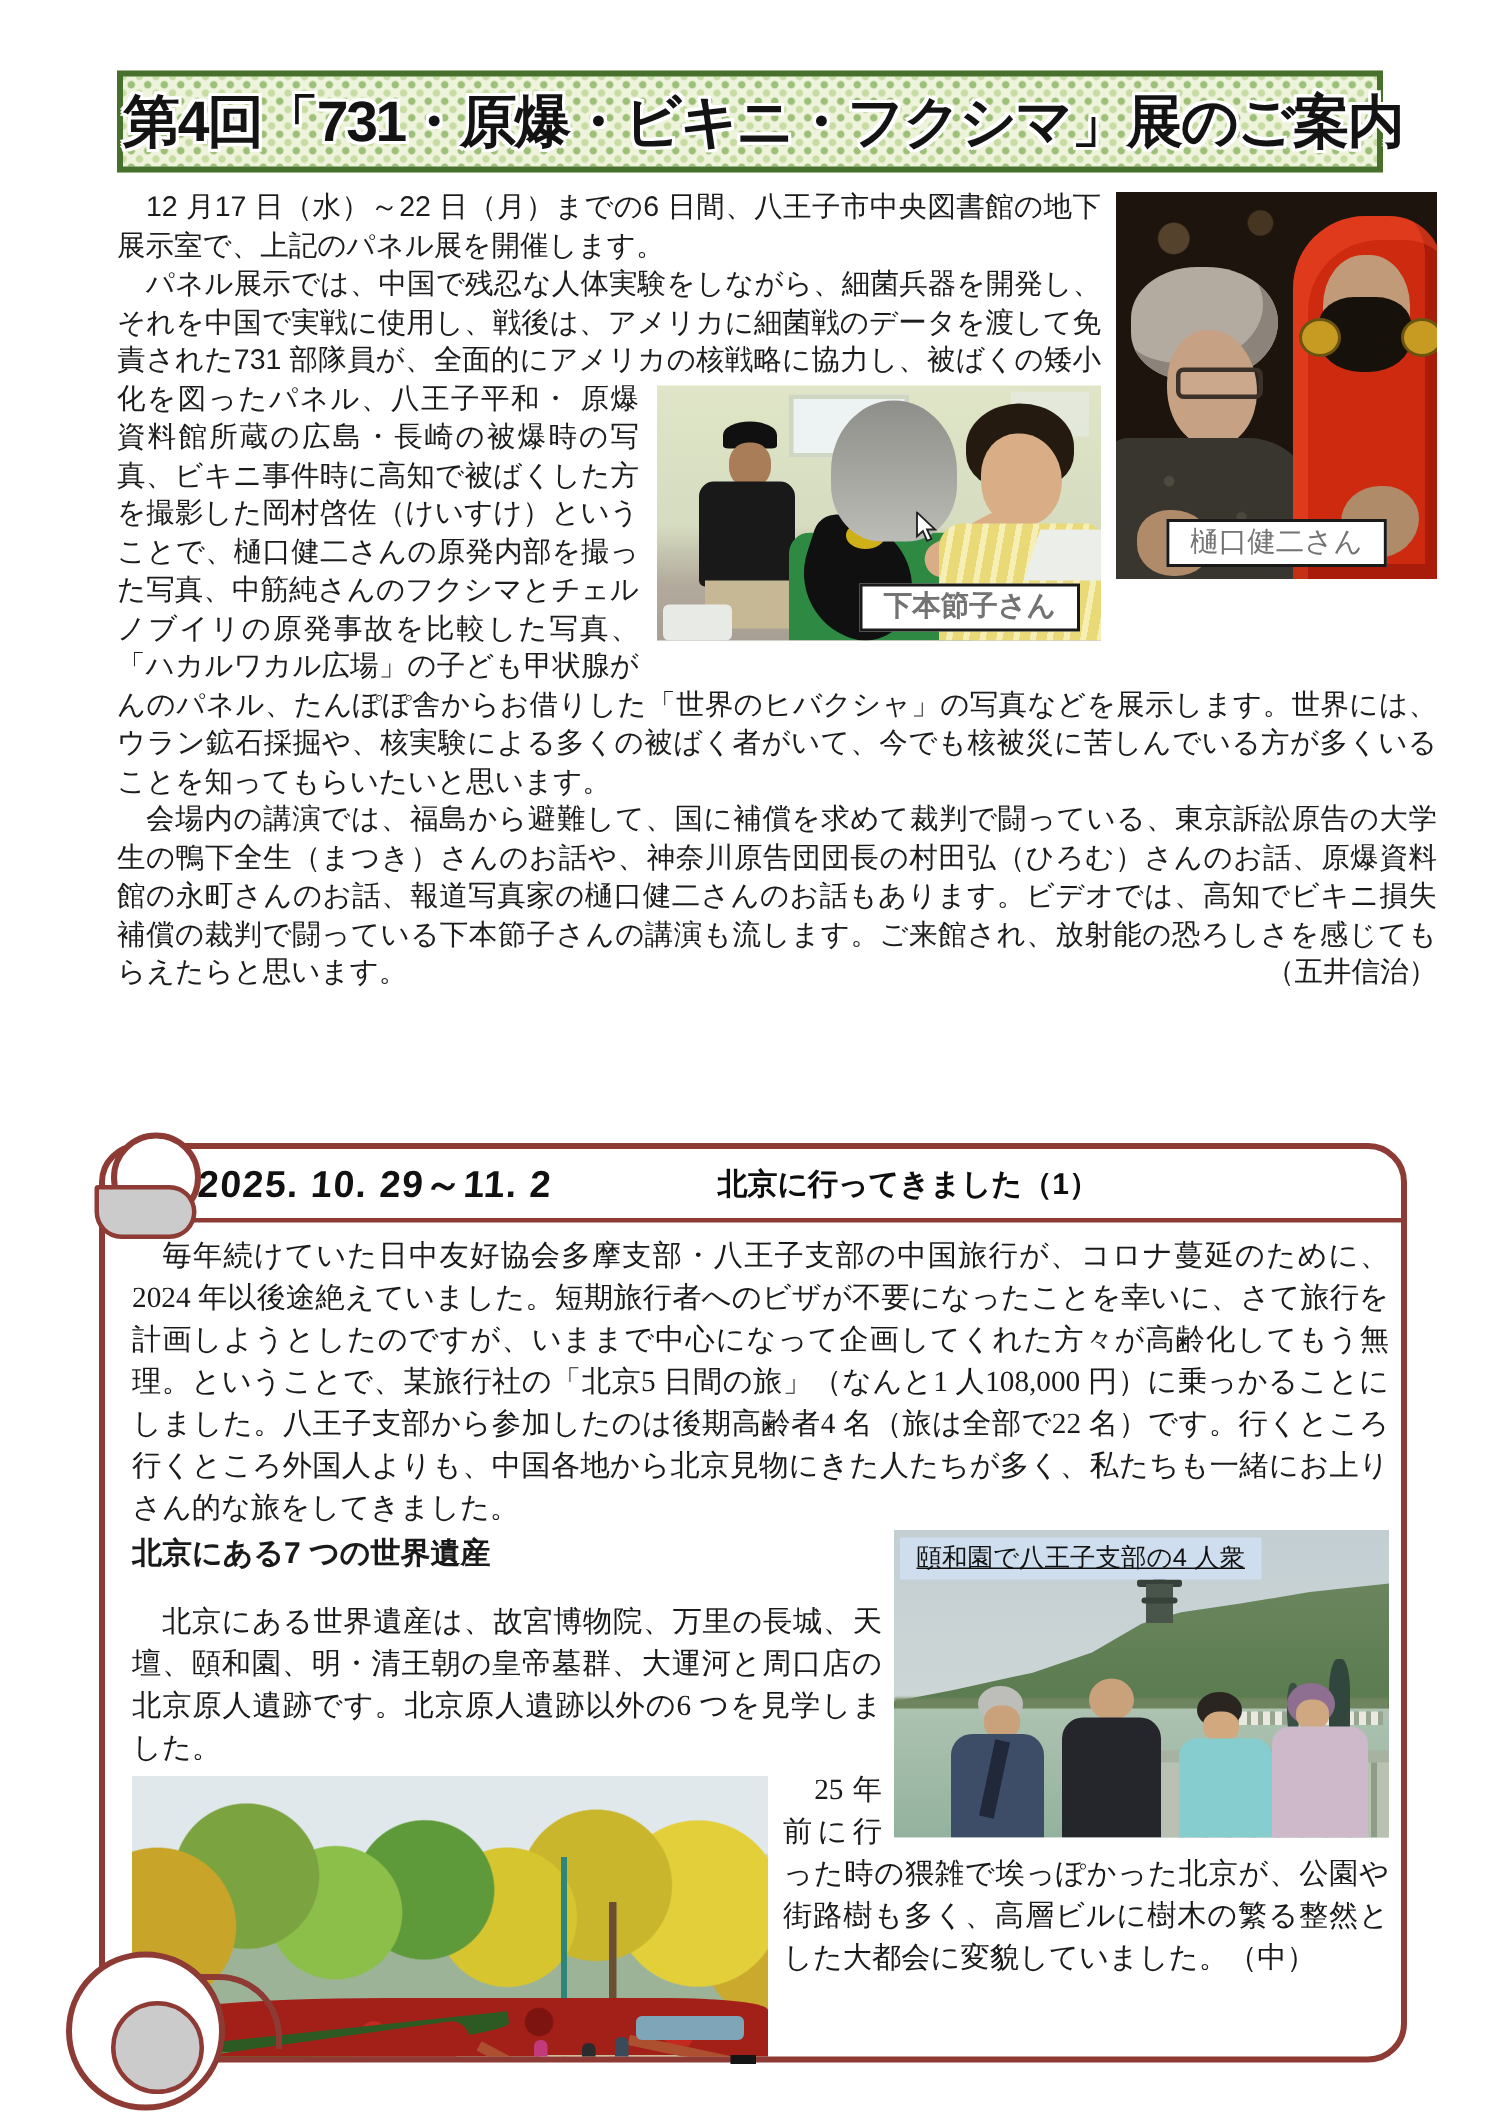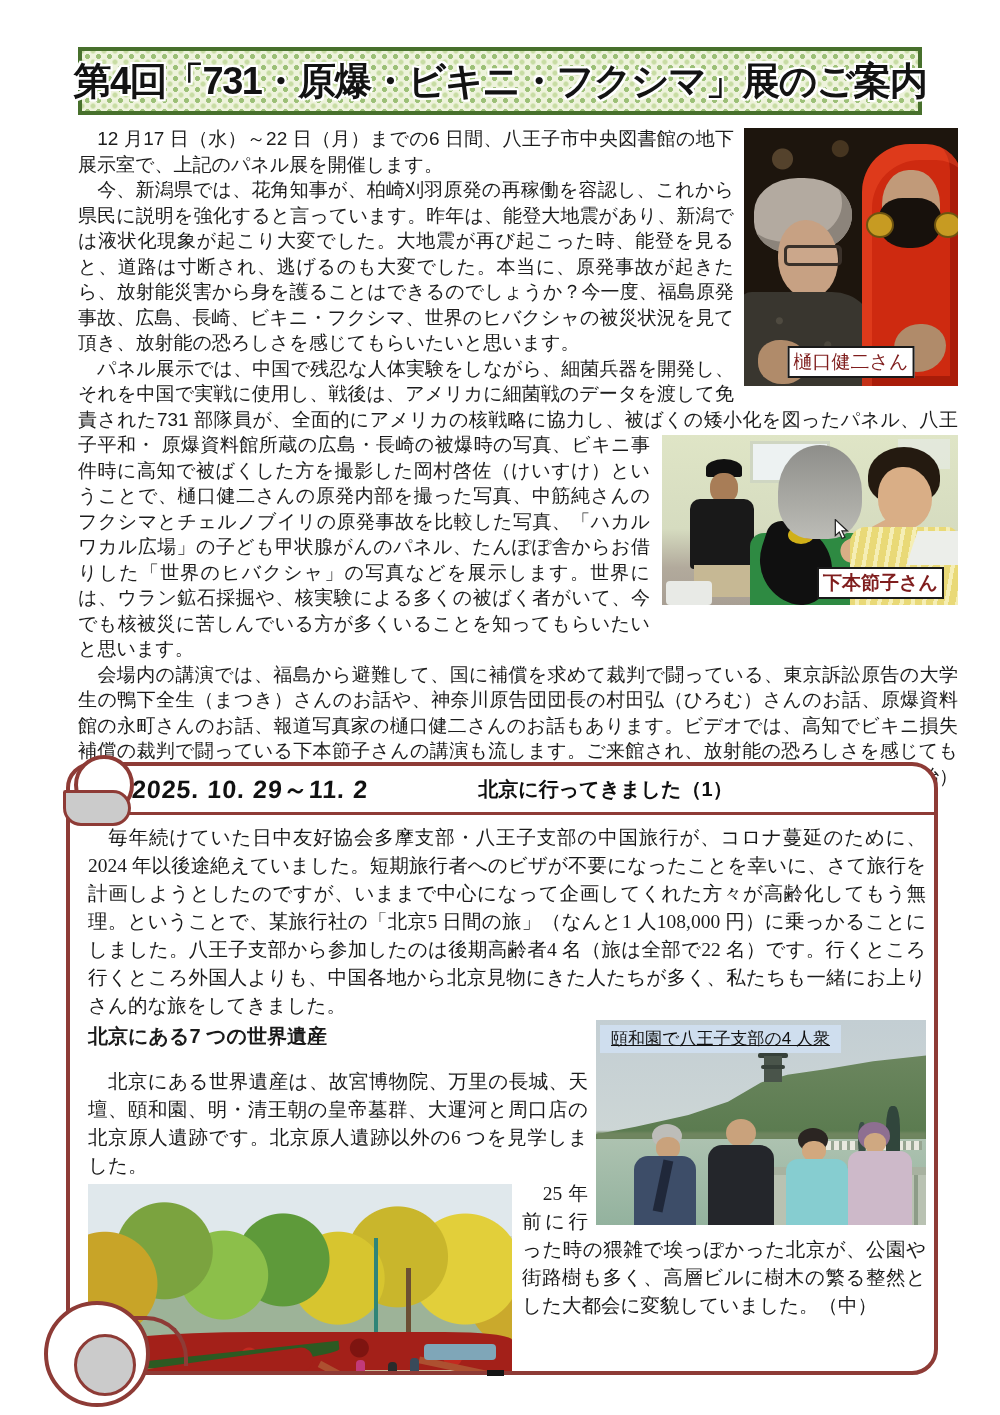--- a/index.html
+++ b/index.html
@@ -6,31 +6,31 @@
   .page{position:relative;width:1000px;height:1415px;background:#ffffff;overflow:hidden;
         font-family:"Liberation Sans",sans-serif;color:#151515;}
 
   
   .banner{position:absolute;left:78px;top:47px;width:836px;height:60px;
     border:4px solid #47702c;
     background-color:#eef3dc;
     background-image:radial-gradient(circle,#9cc077 0 2.2px,transparent 2.8px),
                      radial-gradient(circle,#c7dca3 0 2.2px,transparent 2.8px);
     background-size:11px 11px;background-position:0 0,5.5px 5.5px;
-    display:flex;align-items:center;justify-content:center;}
+    display:flex;align-items:center;}
   .banner-title{font-size:38px;font-weight:900;letter-spacing:-1.5px;color:#131313;white-space:nowrap;
     text-shadow:-2px -2px 0 #fff,2px -2px 0 #fff,-2px 2px 0 #fff,2px 2px 0 #fff,0 2px 0 #fff,0 -2px 0 #fff,2px 0 0 #fff,-2px 0 0 #fff;}
 
   
   .article1{position:absolute;left:78px;top:126px;width:880px;font-size:19px;line-height:25.5px;
     text-align:justify;color:#1c1c1c;}
   .para{margin:0;}
   .photo{position:relative;overflow:hidden;}
-  .cap-box{position:absolute;background:#ffffff;border:2px solid #1a1a1a;color:#7f1d1d;
-    font-size:19px;line-height:24px;padding:2px 4px;white-space:nowrap;}
+  .cap-box{position:absolute;background:#ffffff;border:2px solid #1a1a1a;color:#737373;
+    font-size:19px;line-height:24px;padding:2px 14px;white-space:nowrap;}
 
   
   .photo1{float:right;width:214px;height:258px;margin:2px 0 8px 10px;
     background:radial-gradient(circle at 18% 12%,#54422c 0 10px,transparent 11px),
                radial-gradient(circle at 45% 8%,#463520 0 8px,transparent 9px),
                radial-gradient(circle at 68% 18%,#3a2c1a 0 12px,transparent 13px),
                #1d150d;}
   .photo1 .art{position:absolute;}
   .h-hair{left:10px;top:50px;width:98px;height:76px;background:#b3aaa0;border-radius:48% 52% 55% 45%;
     box-shadow:inset -10px -12px 0 #8c847b;}
@@ -184,21 +184,20 @@
       <span class="art r-hood"></span>
       <span class="art r-face"></span>
       <span class="art r-mask"></span>
       <span class="art r-filter-l"></span>
       <span class="art r-filter-r"></span>
       <span class="art r-hand"></span>
       <span class="cap-box">樋口健二さん</span>
     </div>
 
     <div class="para">　12 月17 日（水）～22 日（月）までの6 日間、八王子市中央図書館の地下展示室で、上記のパネル展を開催します。</div>
-    <div class="para">　今、新潟県では、花角知事が、柏崎刈羽原発の再稼働を容認し、これから県民に説明を強化すると言っています。昨年は、能登大地震があり、新潟では液状化現象が起こり大変でした。大地震が再び起こった時、能登を見ると、道路は寸断され、逃げるのも大変でした。本当に、原発事故が起きたら、放射能災害から身を護ることはできるのでしょうか？今一度、福島原発事故、広島、長崎、ビキニ・フクシマ、世界のヒバクシャの被災状況を見て頂き、放射能の恐ろしさを感じてもらいたいと思います。</div>
 
     <div class="para">
       <span>　パネル展示では、中国で残忍な人体実験をしながら、細菌兵器を開発し、それを中国で実戦に使用し、戦後は、アメリカに細菌戦のデータを渡して免責された731 部隊員が、全面的にアメリカの核戦略に協力し、被ばくの矮小化を図ったパネル、八王子平和・</span>
       <span class="photo photo2" style="display:block;font-weight:bold;">
         <span class="art w-window"></span>
         <span class="art w-window2"></span>
         <span class="art m-cap"></span>
         <span class="art m-face"></span>
         <span class="art m-body"></span>
         <span class="art m-shorts"></span>

